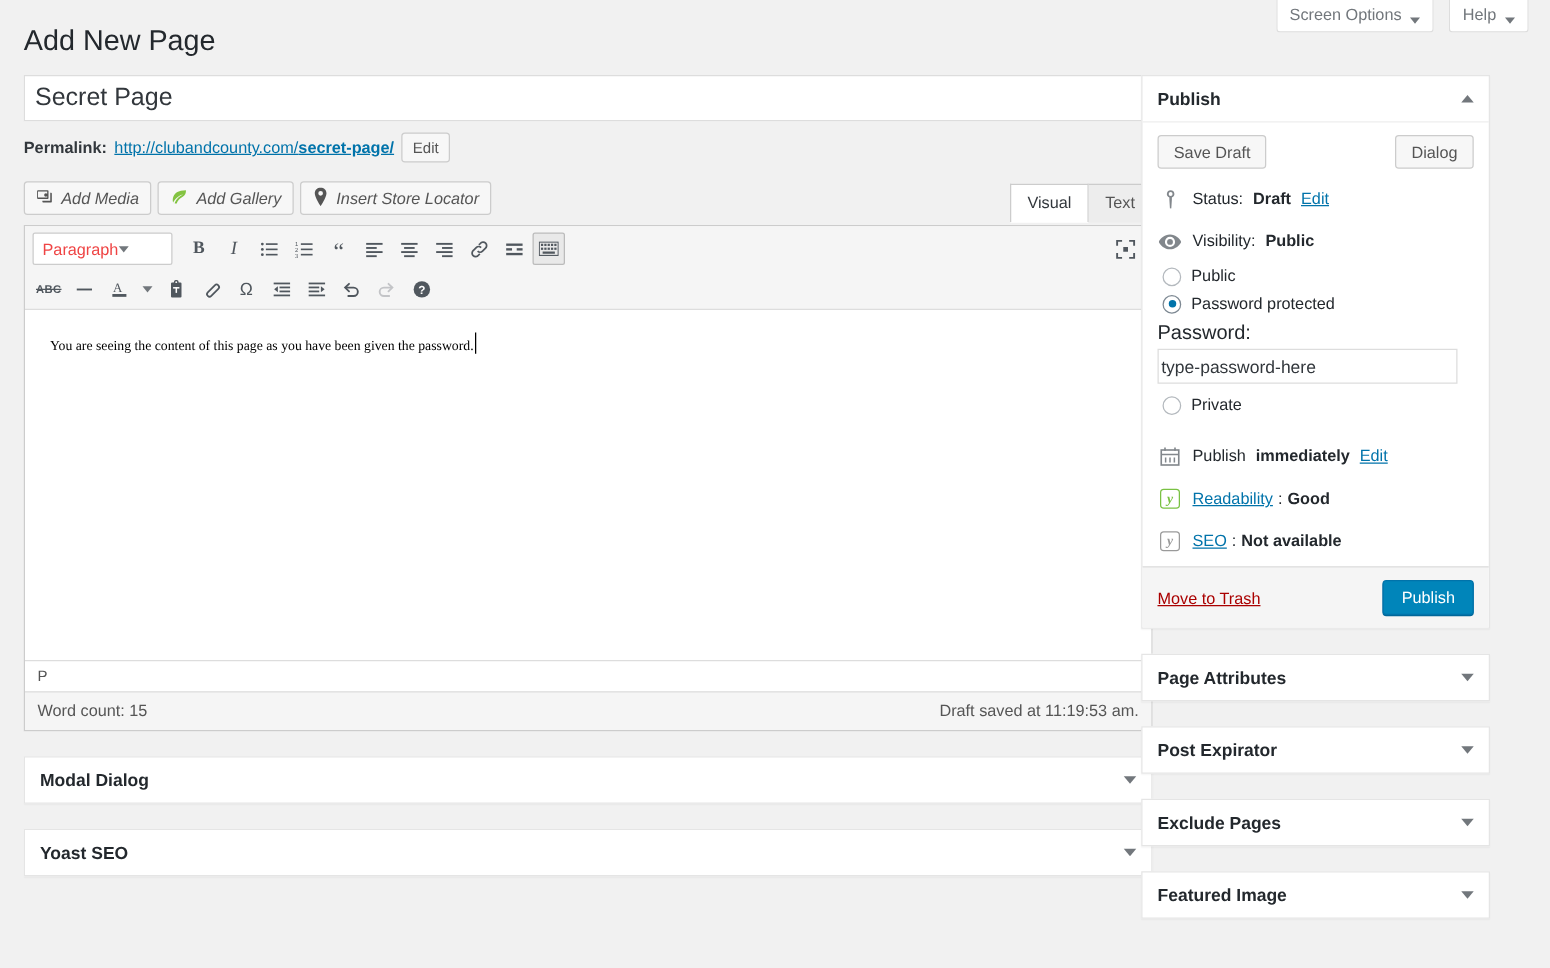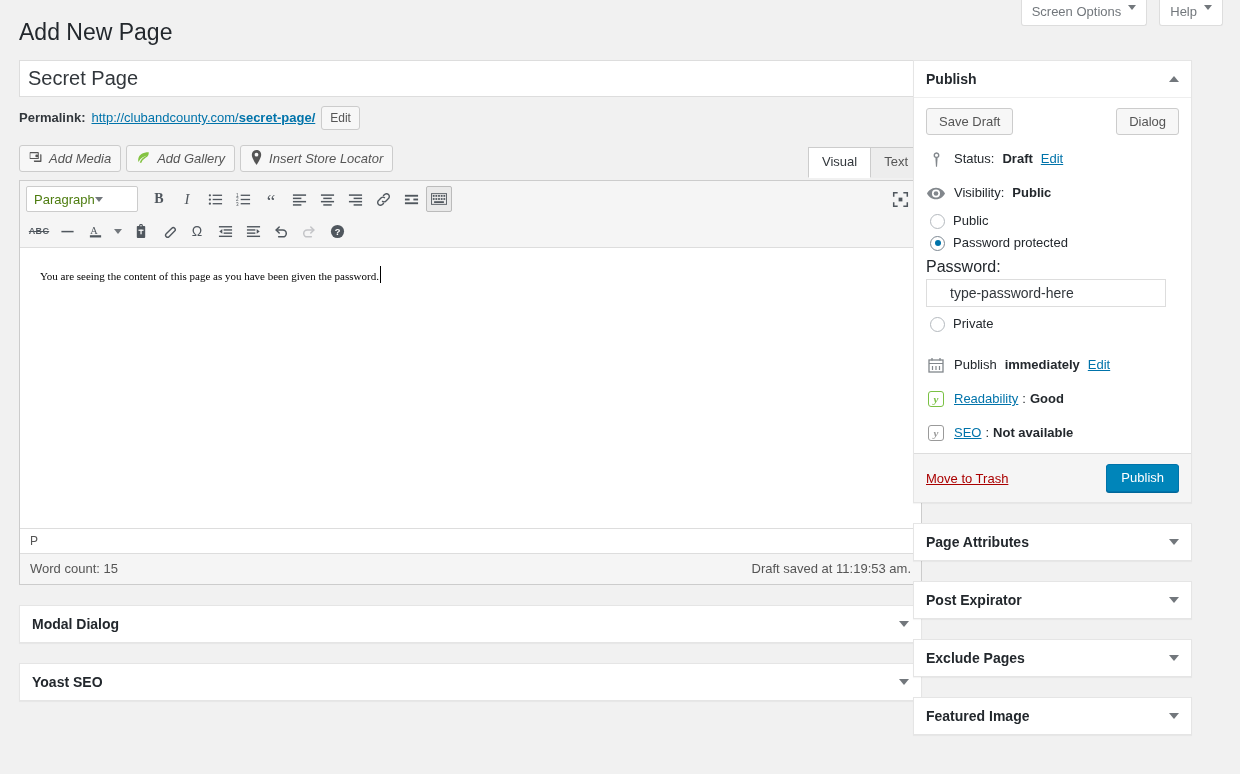--- a/index.html
+++ b/index.html
@@ -17,21 +17,21 @@
   .screen-meta {
     position: absolute; top: 0; right: 17px;
     display: flex; gap: 12px; align-items: flex-start;
   }
   .meta-btn {
     background: #fff; border: 1px solid #ddd; border-top: none;
     border-radius: 0 0 3px 3px;
     font-size: 13px; color: #72777c;
     padding: 5px 10px 6px 10px;
     line-height: 14px; cursor: pointer;
-    display: flex; align-items: flex-start; gap: 7px;
+    display: flex; align-items: flex-end; gap: 7px;
   }
   .caret-dn {
     width: 0; height: 0;
     border-left: 4px solid transparent;
     border-right: 4px solid transparent;
     border-top: 5px solid #72777c;
     display: inline-block;
   }
 
   
@@ -90,21 +90,21 @@
   .mce-toolbars { background: #f5f5f5; border-bottom: 1px solid #ddd; }
   .mce-row {
     display: flex; align-items: center; gap: 2px;
     padding: 3px 6px; min-height: 30px; position: relative;
   }
   .mce-row.row1 { padding-top: 5px; }
   .sel-para {
     background: #fff; border: 1px solid #ccc; border-radius: 2px;
     height: 26px; width: 112px; margin-right: 6px;
     display: flex; align-items: center; justify-content: flex-start;
-    padding: 10px 7px; font-size: 13px; color: #4d7c0f; cursor: pointer;
+    padding: 10px 7px; font-size: 13px; color: #ef4444; cursor: pointer;
   }
   .tb {
     width: 26px; height: 26px; border: 1px solid transparent; border-radius: 2px;
     display: inline-flex; align-items: center; justify-content: center;
     color: #50575e; cursor: pointer; background: transparent;
     font-size: 15px; line-height: 1;
   }
   .tb.active { background: #e9e9e9; border-color: #bbb; }
   .tb.disabled { color: #c3c4c7; }
   .tb svg { display: block; }
@@ -191,21 +191,21 @@
     cursor: pointer;
   }
   .radio.checked { border-color: #7e8993; }
   .radio.checked::after {
     content: ""; width: 6px; height: 6px; border-radius: 50%; background: #0073aa;
   }
   .pw-label { font-size: 16px; margin-top: 4px; color: #23282d; }
   .pw-input {
     display: block; width: 240px; height: 28px; margin-top: 3px;
     border: 1px solid #ddd; background: #fff;
-    font-size: 14px; color: #32373c; padding: 0 23px;
+    font-size: 14px; color: #32373c; padding: 0 2px;
     font-family: "Liberation Sans", sans-serif; outline: none;
   }
   .ok-row { display: flex; align-items: center; gap: 12px; margin-top: 14px; }
 
   .panel-footer {
     background: #f5f5f5; border-top: 1px solid #ddd;
     padding: 10px 12px; display: flex;
     align-items: center; justify-content: space-between;
   }
   .trash-link { color: #a00; font-size: 13px; text-decoration: underline; cursor: pointer; }

